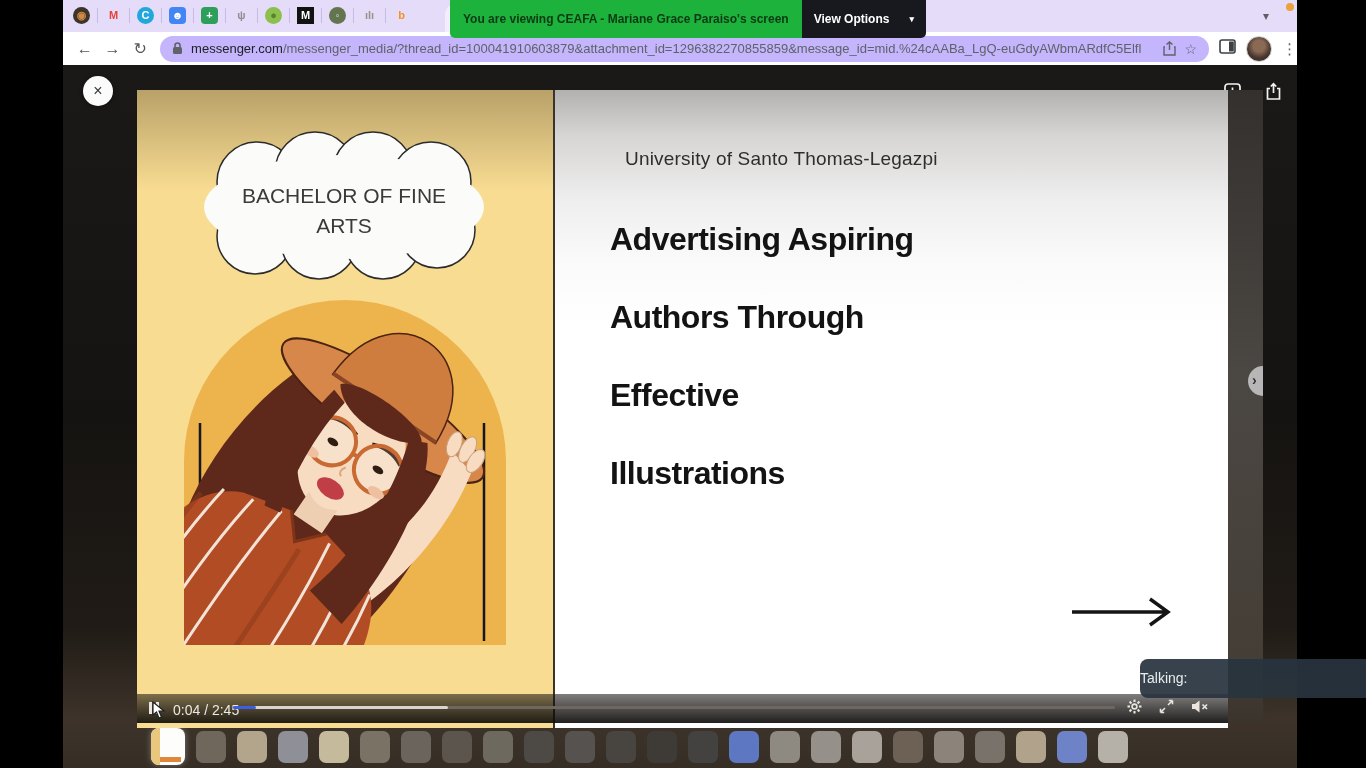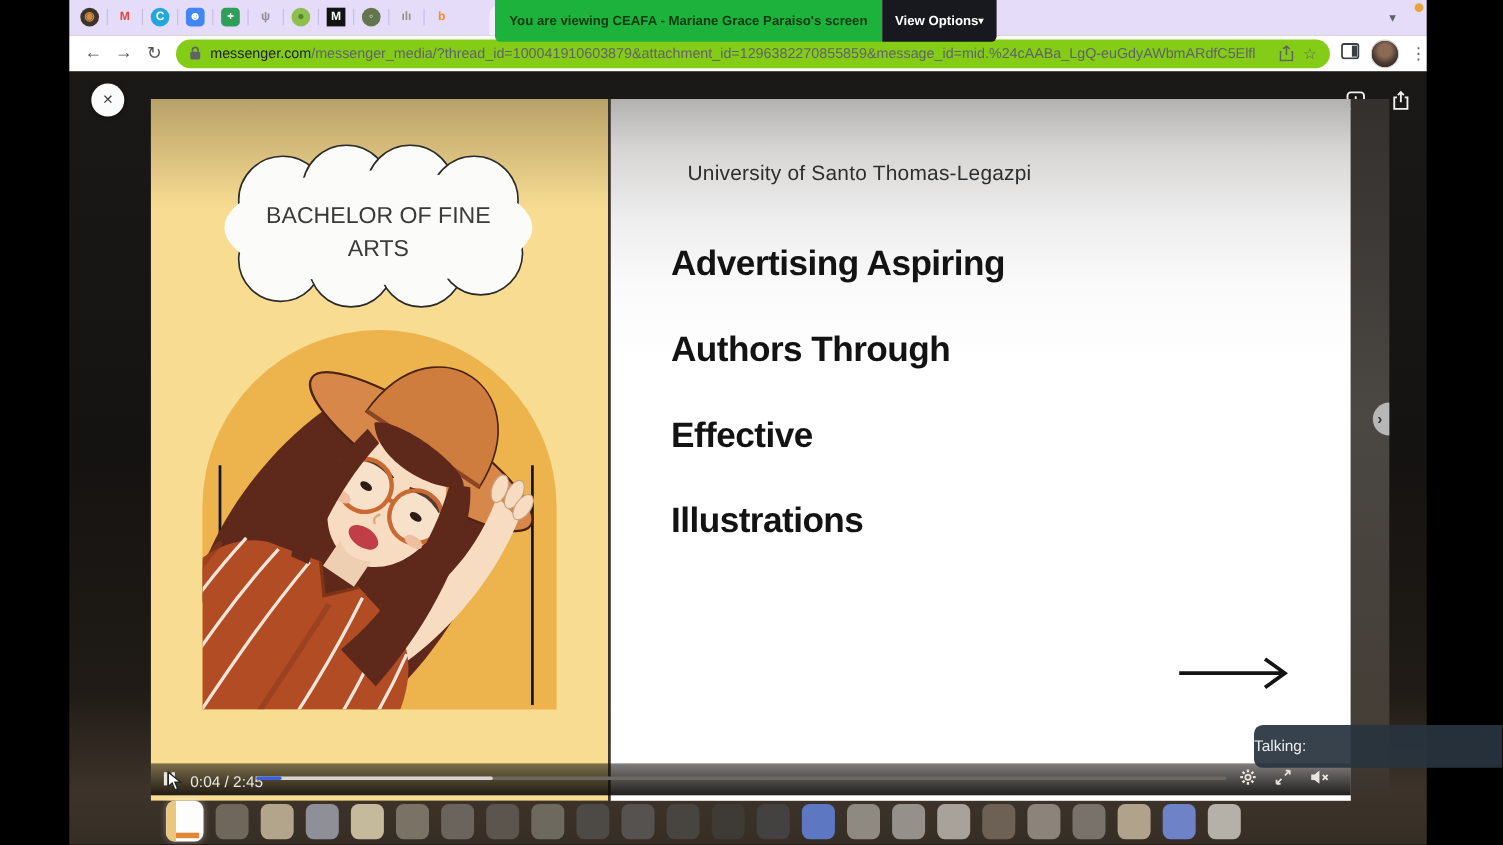--- a/index.html
+++ b/index.html
@@ -23,21 +23,21 @@
   .tab-title { flex:1; font-size:12.5px; color:#585b63; white-space:nowrap; overflow:hidden; }
   .tab-close { font-size:13px; color:#6a6d75; }
   .newtab { position:absolute; left:652px; top:8px; font-size:16px; color:#54565e; }
   .strip-chevron { position:absolute; left:1200px; top:9px; font-size:12px; color:#5c5f67; }
   .rec-dot { position:absolute; left:1223px; top:3px; width:8px; height:8px; border-radius:50%;
     background:#e8a33d; }
 
   .toolbar { position:absolute; left:0; top:32px; width:100%; height:33px; background:#fff;
     display:flex; align-items:center; }
   .navbtn { color:#54565a; font-size:16px; width:28px; text-align:center; }
-  .urlpill { margin-left:6px; width:1060px; height:26px; background:#84cc16; border-radius:13px;
+  .urlpill { margin-left:6px; width:1060px; height:26px; background:#c4b5fd; border-radius:13px;
     display:flex; align-items:center; padding:0 12px; gap:8px; }
   .urltext { flex:1; font-size:13px; white-space:nowrap; overflow:hidden; }
   .urltext .dom { color:#202124; }
   .urltext .path { color:#5f6368; }
   .pill-ico { color:#5f6368; flex:0 0 auto; display:flex; align-items:center; }
   .tb-right { display:flex; align-items:center; gap:10px; margin-left:10px; }
   .avatar { width:26px; height:26px; border-radius:50%;
     background:radial-gradient(circle at 50% 38%, #8a6a55 0 30%, #4a3830 60%, #27201d 100%);
     border:1px solid #d0d0d0; }
   .kebab { color:#5f6368; font-size:15px; letter-spacing:0; }
@@ -93,21 +93,21 @@
   .thumb.sel { width:34px; height:37px; border-radius:8px; background:#fdfdfb; position:relative;
     overflow:hidden; box-shadow:0 0 6px rgba(255,255,255,.35); }
   .thumb.sel .tstrip-l { position:absolute; left:0; top:0; width:9px; height:100%; background:#e9c87e; }
   .thumb.sel .tbar-b { position:absolute; left:9px; bottom:3px; width:21px; height:5px; background:#e0883a; }
 
   
   .gbanner { position:absolute; left:450px; top:0; height:38px; display:flex; z-index:50;
     font-size:12px; font-weight:bold; }
   .gbanner-text { background:#1cb23b; color:#0c3a15; display:flex; align-items:center;
     padding:0 13px; border-radius:0 0 0 5px; }
-  .gbanner-btn { background:#17191f; color:#fff; display:flex; align-items:center; gap:0;
+  .gbanner-btn { background:#17191f; color:#fff; display:flex; align-items:center; gap:20px;
     padding:0 12px; border-radius:0 0 5px 0; }
   .gbanner-btn .chev { font-size:9px; }
   .talking { position:absolute; left:1140px; top:659px; width:226px; height:39px;
     background:rgba(40,52,62,.93); border-radius:8px 0 0 8px; color:#e9edf0; font-size:14px;
     line-height:39px; padding-left:0; z-index:60; }
   .cursor { position:absolute; left:151px; top:701px; z-index:70; }
 </style>
 </head>
 <body>
 

